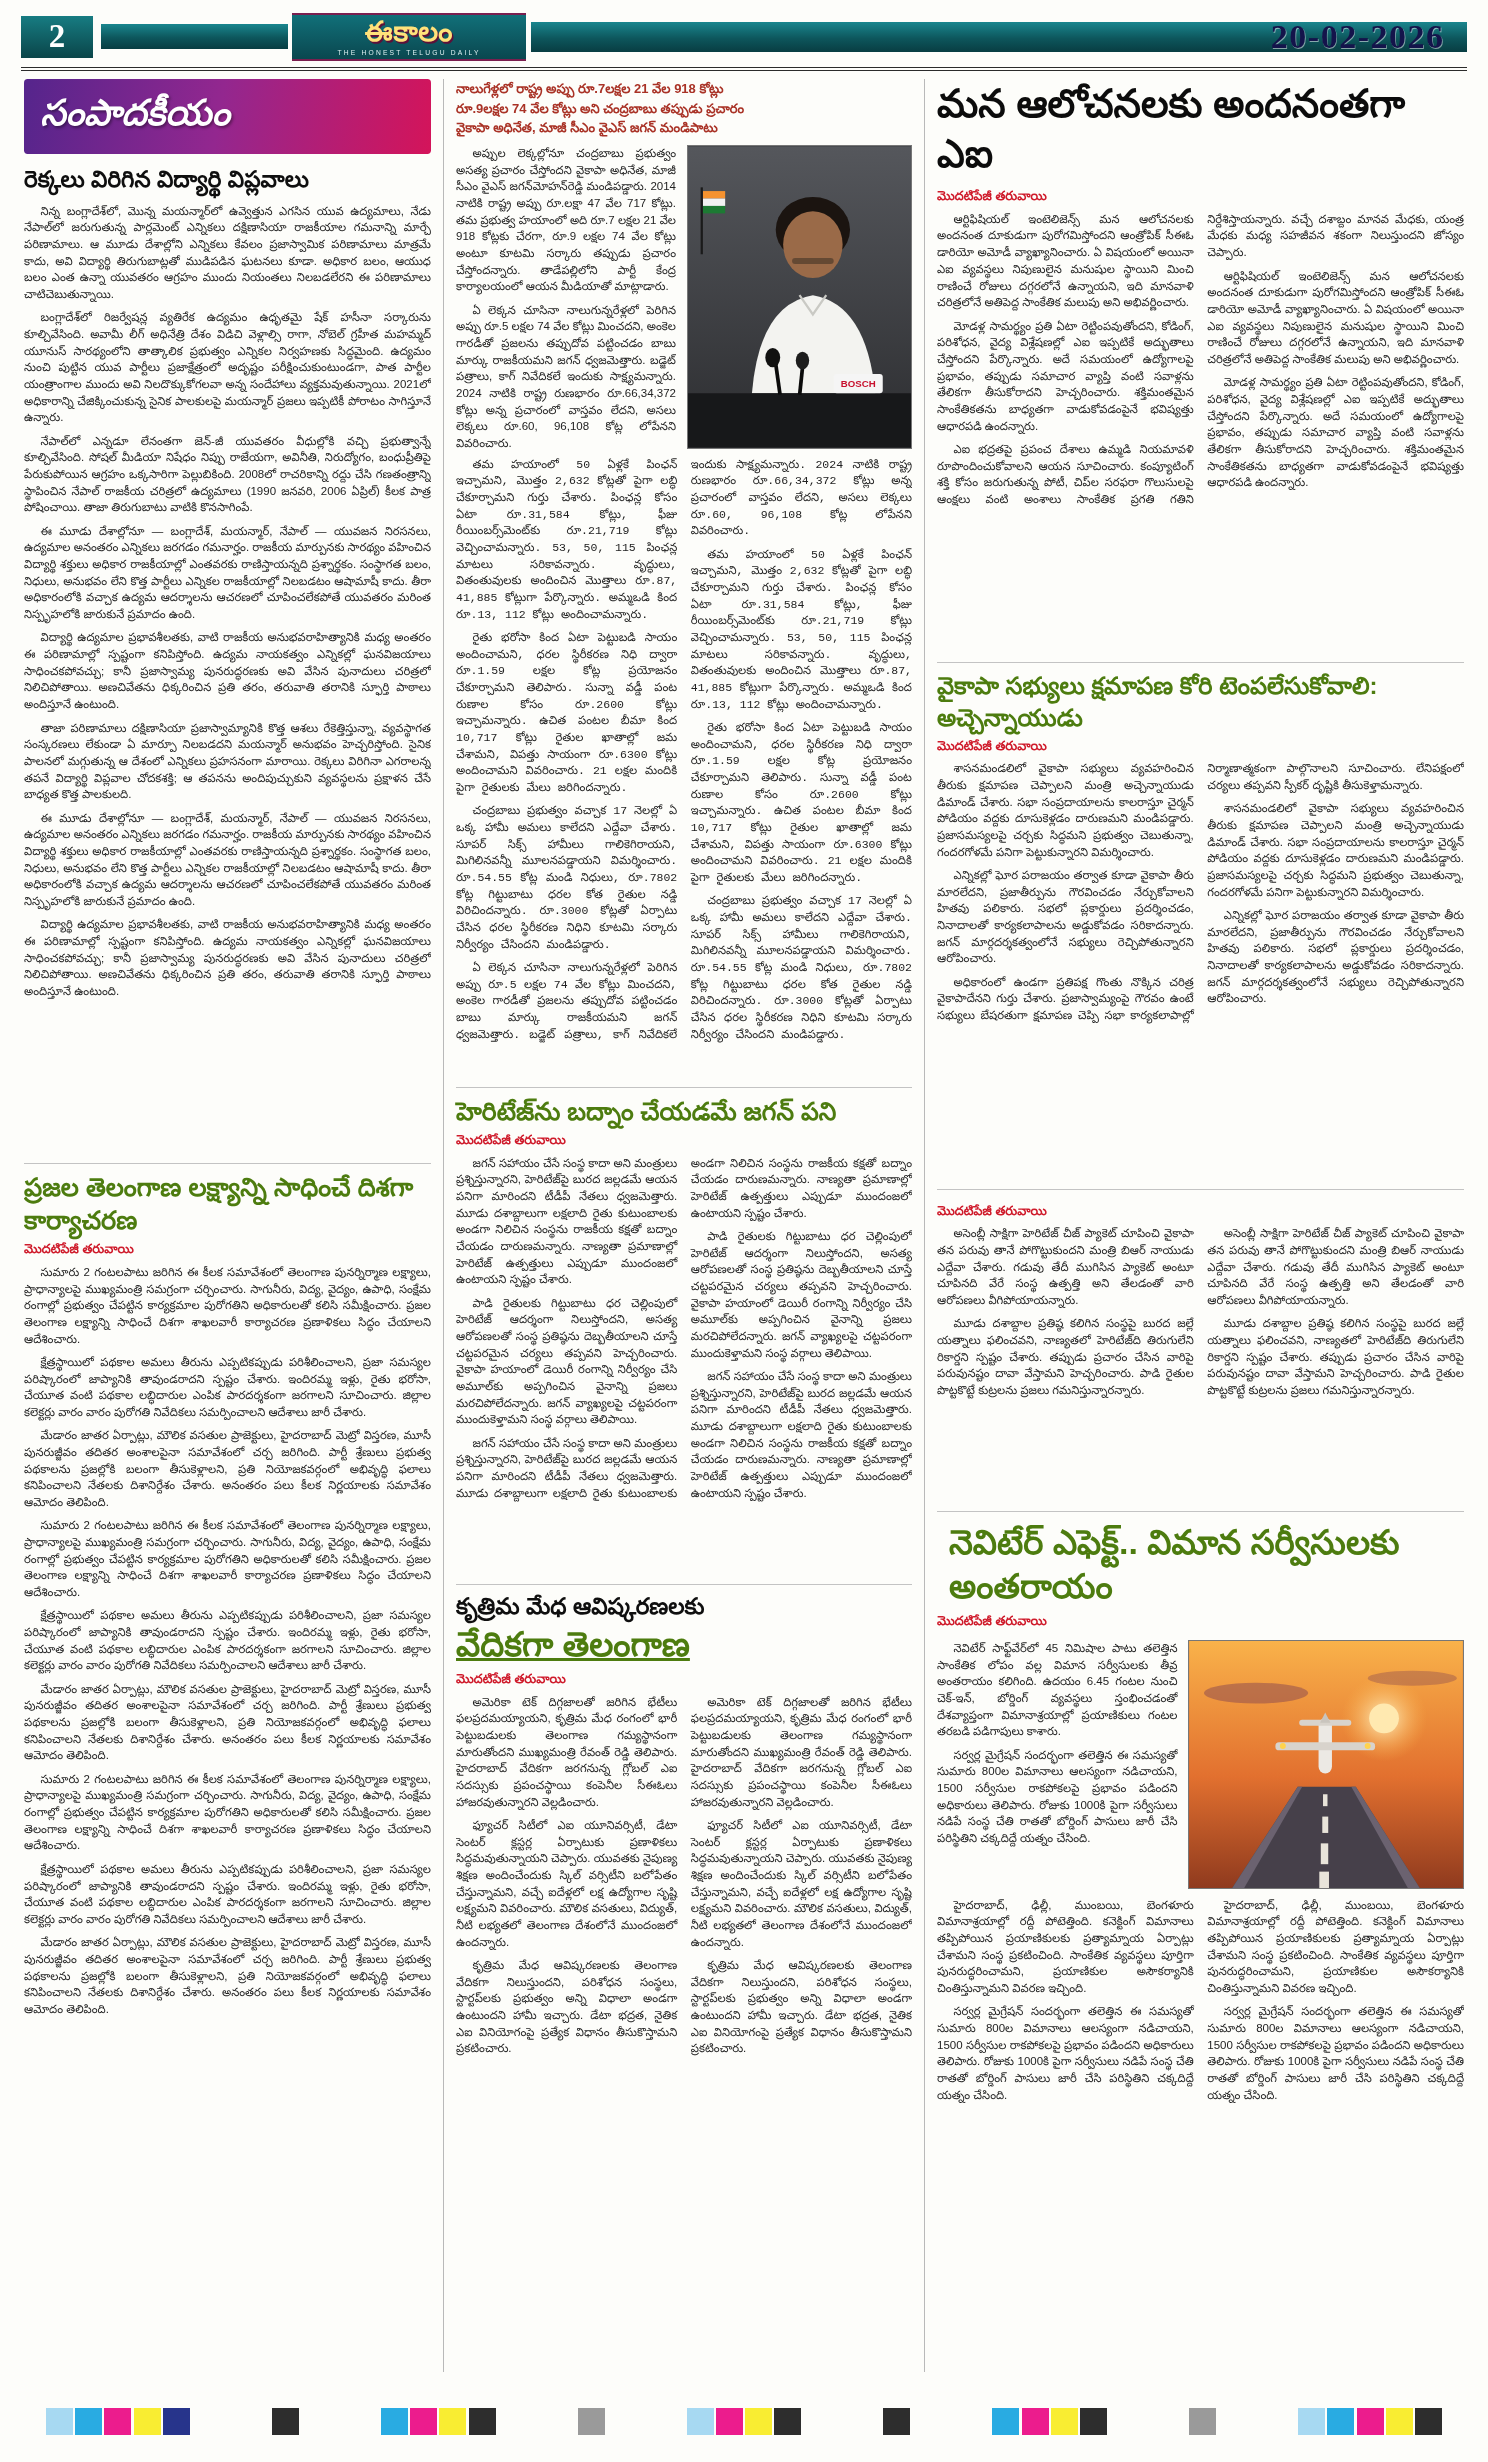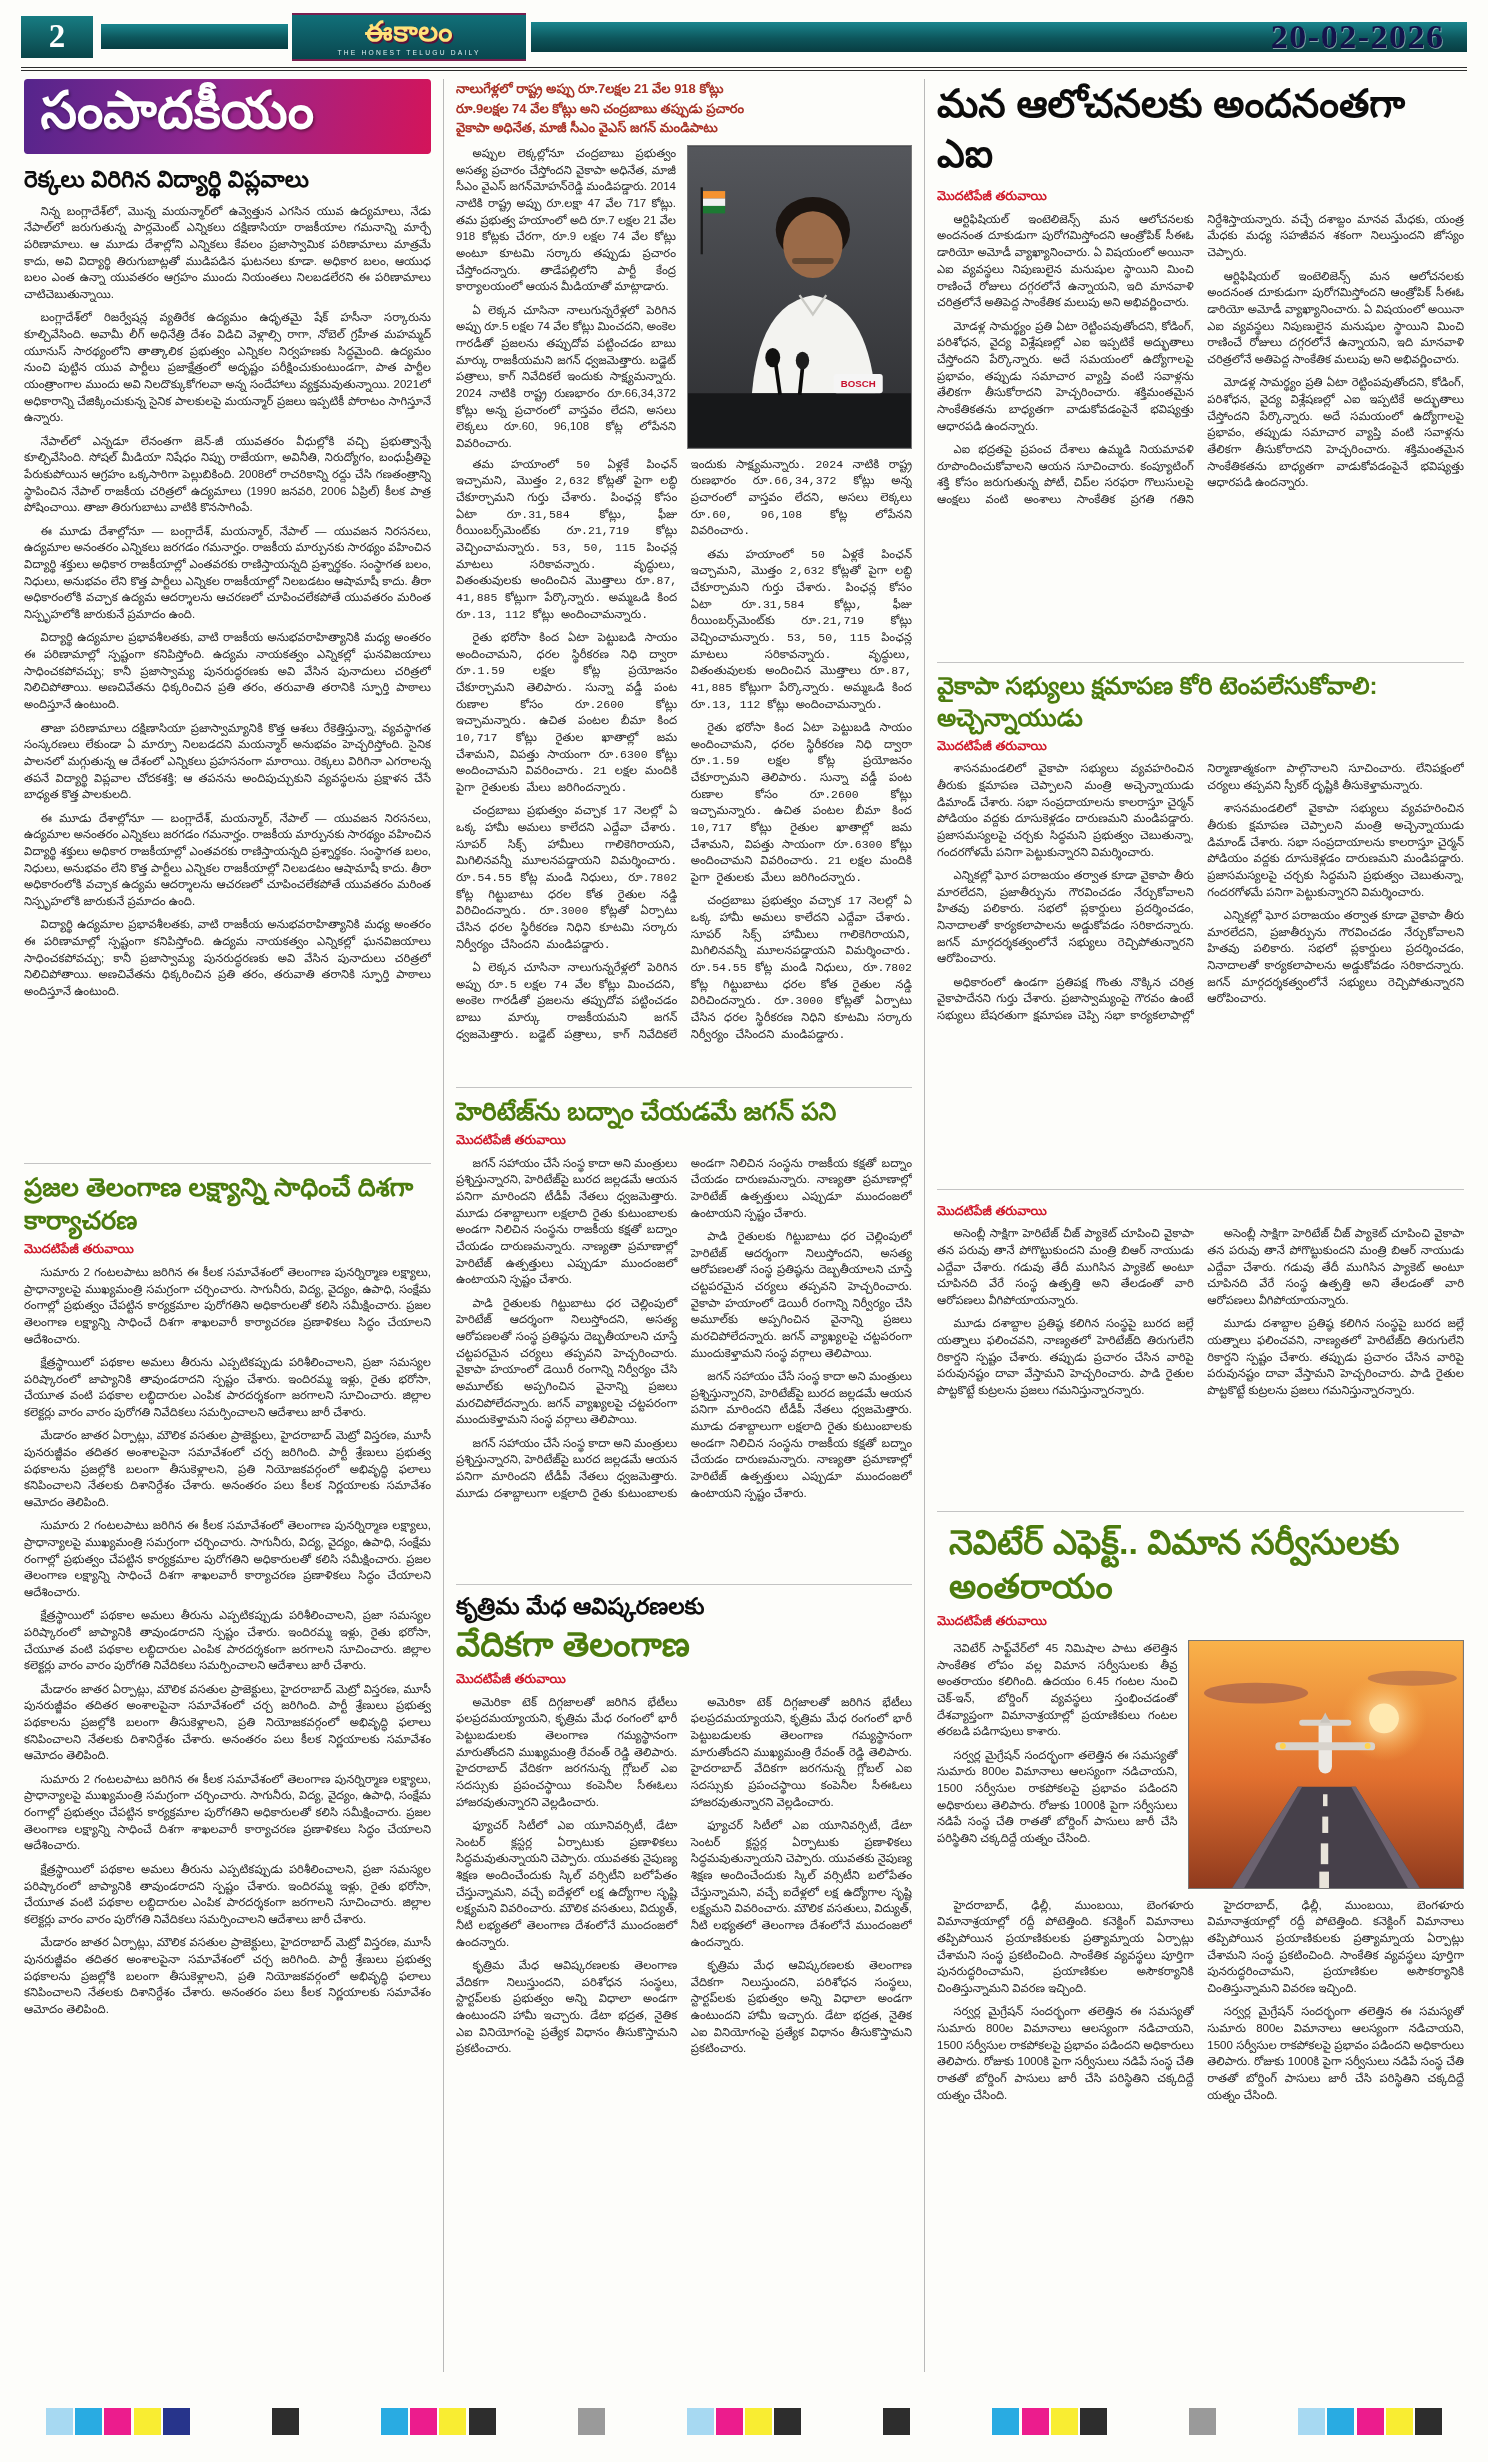--- a/index.html
+++ b/index.html
@@ -54,38 +54,38 @@
   .byline { color:#cf1b2b; font-weight:700; font-size:12.7px; margin:6px 0 4.5px; }
   .teal { color:#4d7c0f; }
   .sect { border-top:0.7px solid #c3c3c3; margin-top:9px; padding-top:7.5px; }
 
   
   .ed-box {
     height:75px; border-radius:3.7px; margin-bottom:10.5px;
     background:linear-gradient(100deg,#55258c 0%,#93278f 48%,#d4145a 100%);
     display:flex; align-items:center; padding-left:16.5px;
   }
-  .ed-box span { color:#fff; font-size:52px; font-weight:800; text-shadow:1.5px 2.2px 3px rgba(0,0,0,.4); }
+  .ed-box span { color:#fff; font-size:36px; font-weight:800; font-style:italic; text-shadow:1.5px 2.2px 3px rgba(0,0,0,.4); }
   .ed-headline { font-size:23px; font-weight:800; color:#0f0f0f; margin:1.5px 0 9px; line-height:1.2; }
   .ed-body { height:951px; overflow:hidden; }
   .tg-head { font-size:25.5px; font-weight:800; line-height:1.28; }
   .tg-body { flex:1; overflow:hidden; }
 
   
   .mid-h1 { font-size:29px; font-weight:800; line-height:1.22; color:#0d0d0d; margin-bottom:7.5px; }
   .subheads { margin:0 0 7.5px; }
   .subheads div { color:#a93226; font-weight:700; font-size:13px; line-height:1.5; }
   .debt-top { display:flex; gap:10.5px; margin-bottom:7.5px; }
   .debt-lead { width:220px; height:304px; overflow:hidden; }
   .press-photo { width:225px; height:304px; flex:none; border:0.7px solid #777; background:#3d3f43; }
   .debt-body { height:621px; overflow:hidden;font-family:Liberation Mono, monospace; }
   .hj-head { font-size:25px; font-weight:800; line-height:1.28; }
   .hj-body { height:420px; overflow:hidden; }
   .aitg-black { font-size:23px; font-weight:800; color:#0f0f0f; line-height:1.25; }
-  .aitg-teal { font-size:34px; font-weight:800; line-height:1.2; margin:3px 0 1.5px; }
+  .aitg-teal { font-size:34px; font-weight:800; line-height:1.2; margin:3px 0 1.5px;text-decoration:underline; }
   .aitg-body { flex:1; overflow:hidden; }
 
   
   .right-h1 { font-size:39px; font-weight:800; line-height:1.28; color:#0c0c0c; margin-bottom:4.5px; }
   .ai-body { height:442px; overflow:hidden; }
   .ycp-head { font-size:24px; font-weight:800; line-height:1.3; }
   .ycp-body { height:420px; overflow:hidden; }
   .hc-head { font-size:22.5px; font-weight:800; line-height:1.3; }
   .hc-body { height:277px; overflow:hidden; }
   .nav-head { font-size:34px; font-weight:700; line-height:1.3;margin-left:12px; }

